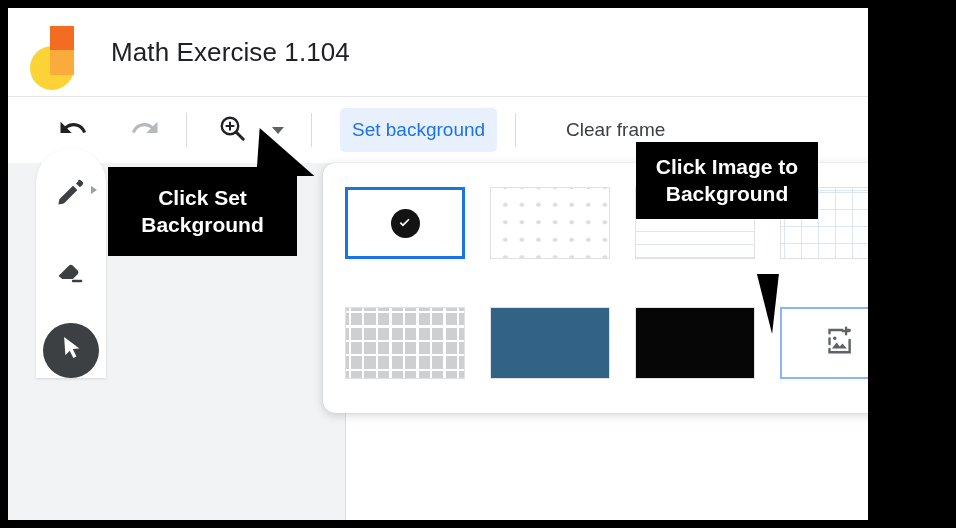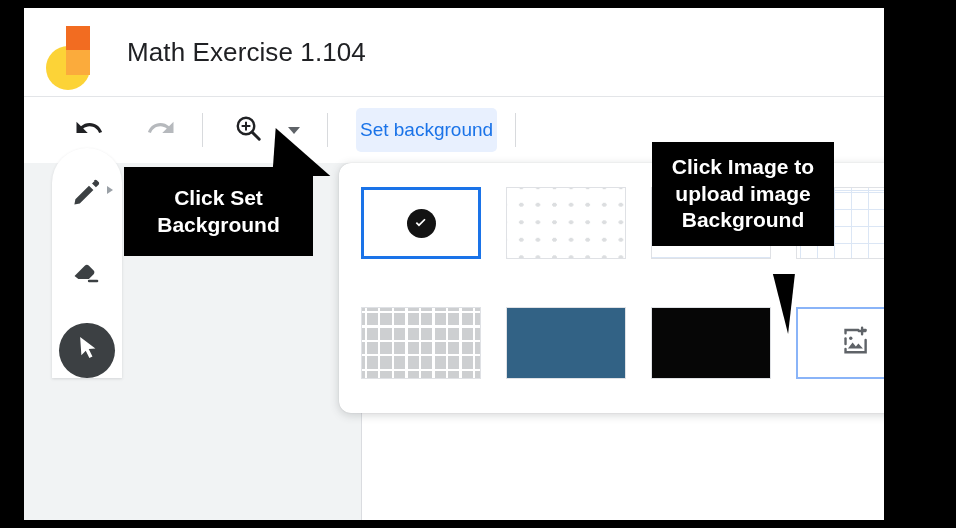--- a/index.html
+++ b/index.html
@@ -8,21 +8,20 @@
     font-family: "Liberation Sans", sans-serif;
     background: #000;
     overflow: hidden;
   }
   #app {
     position: absolute;
     left: 8px; top: 8px;
     width: 860px; height: 512px;
     background: #ef4444;
     overflow: hidden;
-    margin-left: 16px;
   }
 
   
   .header {
     position: absolute; left: 0; top: 0;
     width: 940px; height: 88px;
     background: #ffffff;
     display: flex; align-items: center;
   }
   .logo {
@@ -88,21 +87,21 @@
   }
   .caret {
     width: 0; height: 0;
     border-left: 6px solid transparent;
     border-right: 6px solid transparent;
     border-top: 7px solid #5f6368;
   }
   .tb-text-btn {
     height: 44px;
     display: flex; align-items: center;
-    padding: 0 4px;
+    padding: 0 12px;
     font-size: 19px;
     border-radius: 5px;
     white-space: nowrap;
   }
   #set-background-button {
     background: #e8f0fe;
     color: #1a73e8;
     margin-left: 10px;
   }
   #clear-frame-button {
@@ -326,20 +325,21 @@
     <div class="caret-btn">
       <span class="caret"></span>
     </div>
 
     <div class="tb-divider"></div>
 
     <div class="tb-text-btn" id="set-background-button">Set background</div>
 
     <div class="tb-divider"></div>
 
+    <div class="tb-text-btn" id="clear-frame-button">Clear frame</div>
   </div>
 
   <div class="workspace">
     <div class="canvas-strip-top"></div>
     <div class="canvas"></div>
   </div>
 
   <div class="tool-rail">
 
     <div class="tool-item" id="pen-tool">
@@ -433,18 +433,17 @@
     <div class="c-body">
       <div>Click Set</div>
       <div>Background</div>
     </div>
   </div>
 
   <div class="callout" id="callout-upload-image">
     <div class="tail"></div>
     <div class="c-body">
       <div>Click Image to</div>
-      <div>upload image</div>
       <div>Background</div>
     </div>
   </div>
 
 </div>
 
 </body></html>

